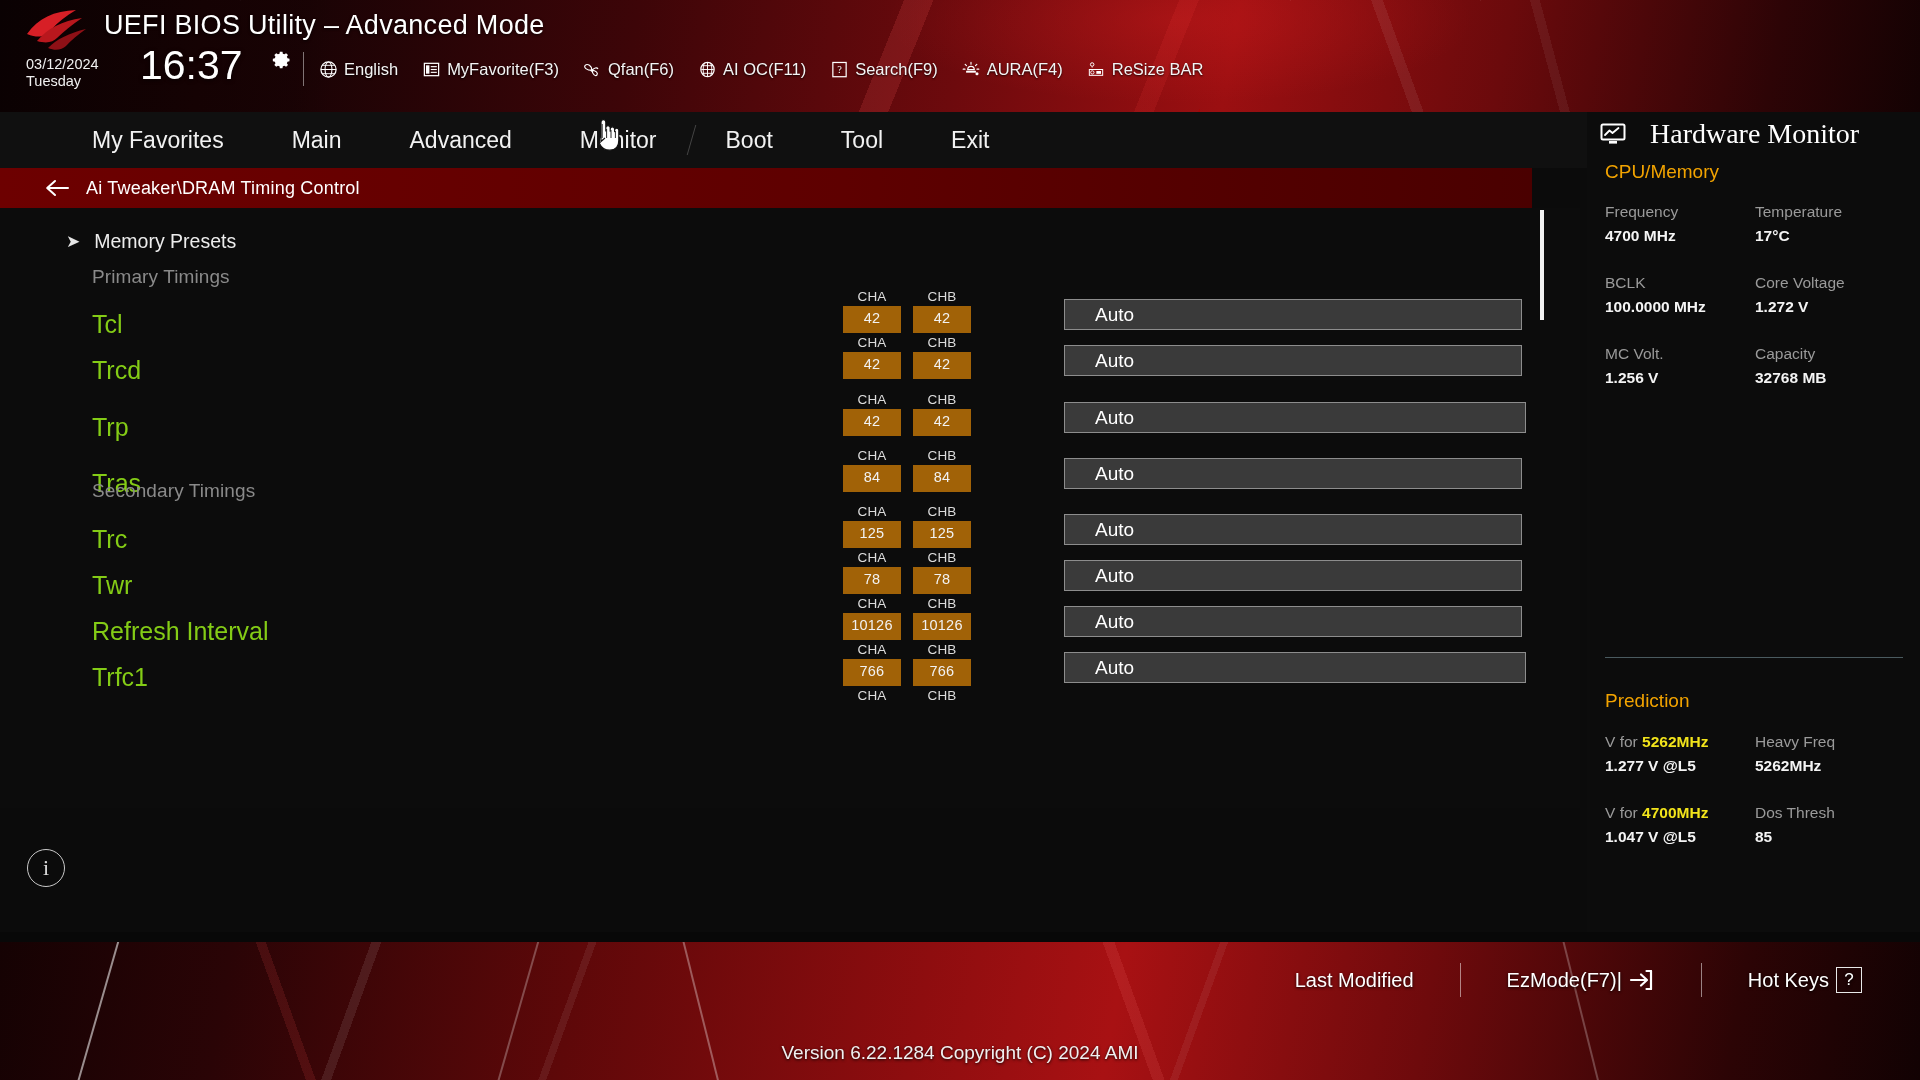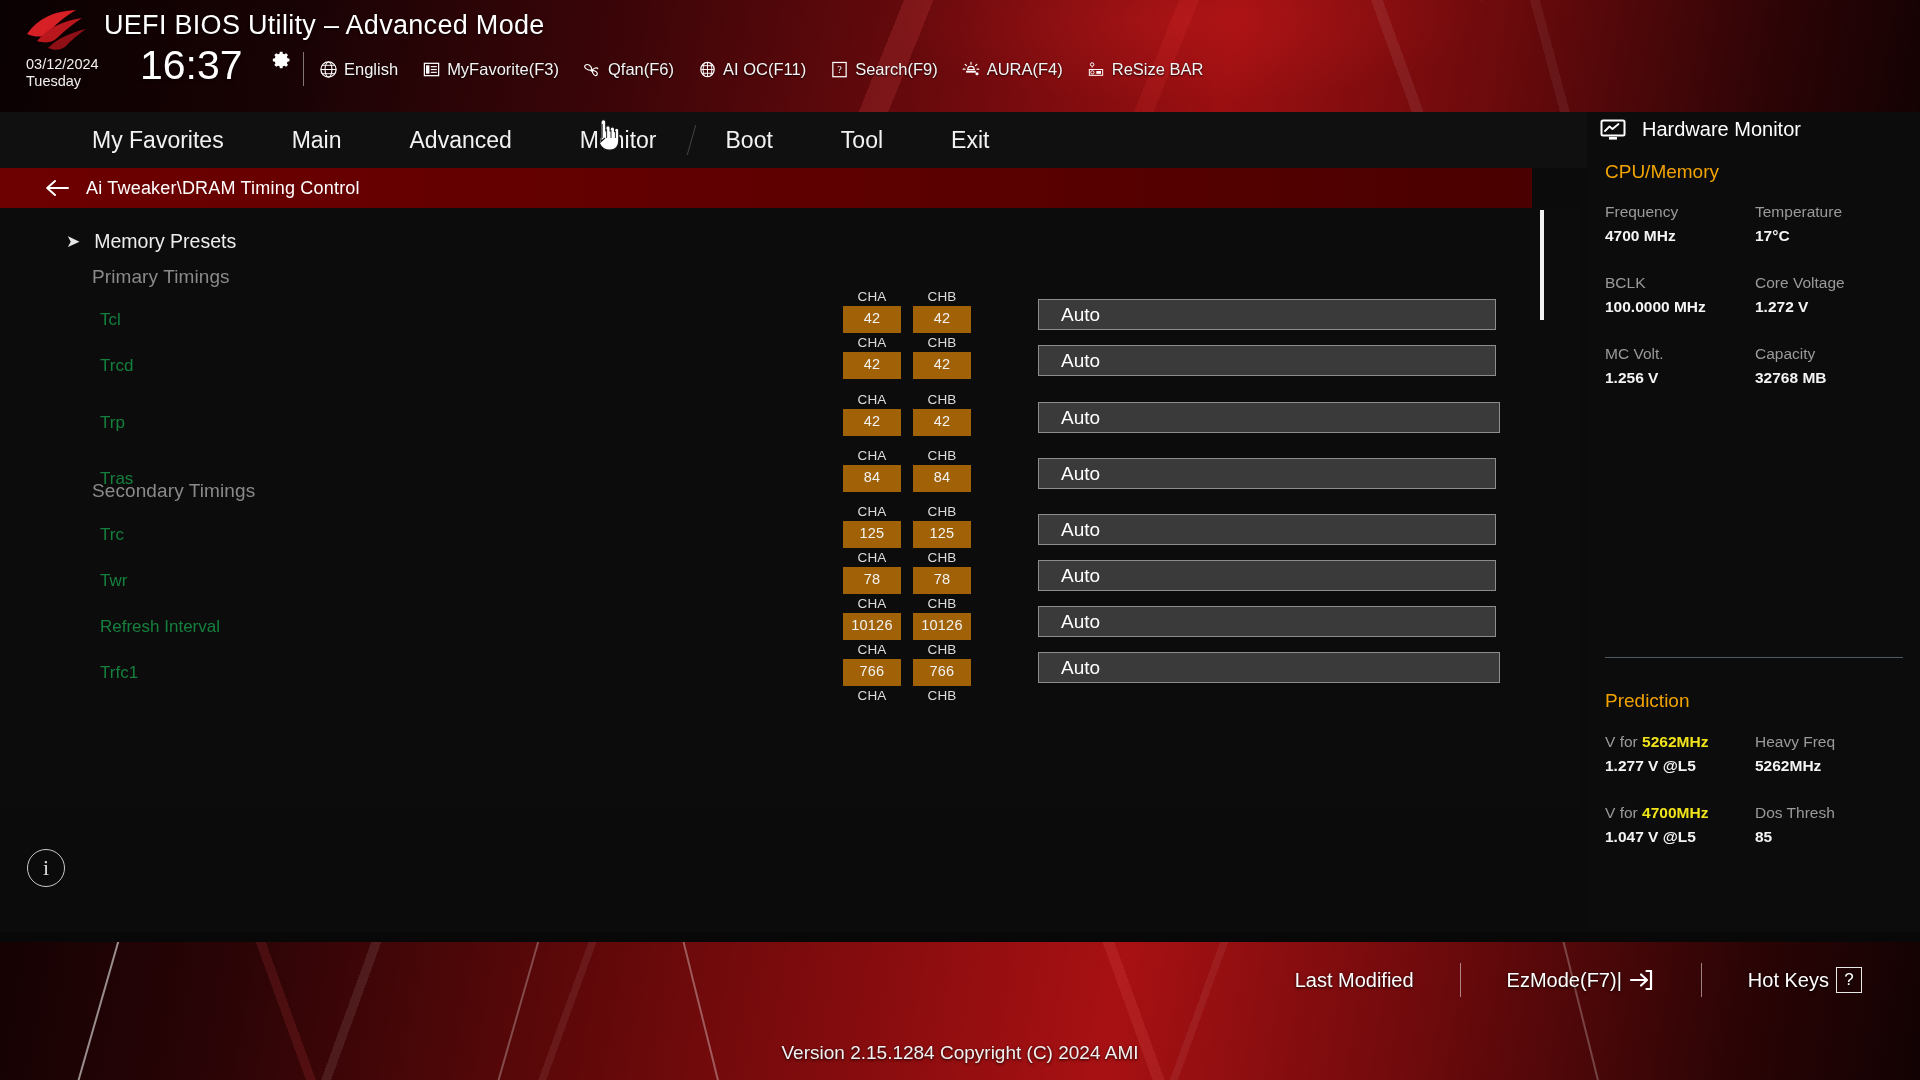--- a/index.html
+++ b/index.html
@@ -111,53 +111,53 @@
     display:flex; align-items:center;
   }
   .row-link .arw{ margin-left:66px; margin-right:14px; font-size:17px; color:#e6e6e6; line-height:1; }
   .row-link .lbl{ font-size:19.5px; color:#ededed; }
 
   .sect-head{
     position:absolute; left:92px; font-size:19px; color:#8a8a8a; letter-spacing:.1px;
   }
 
   .titem{ position:absolute; left:0; width:1530px; height:46px; }
-  .titem .name{ position:absolute; left:100px; top:8px; font-size:17px; color:#15803d; white-space:nowrap; }
+  .titem .name{ position:absolute; left:92px; top:8px; font-size:25px; color:#84cc16; white-space:nowrap; }
 
   .chgrp{ position:absolute; left:843px; top:-14px; display:flex; gap:12px; }
   .chcell{ width:58px; text-align:center; }
   .chcell .ch-h{ font-size:13.5px; color:#dcdcdc; line-height:1.35; letter-spacing:.2px; }
   .chcell .ch-v{
     font-size:14.5px; color:#f2f2f2; background:#a16207; line-height:1.5;
     padding:2px 0 3px; letter-spacing:.2px;
   }
 
   .valbox{
-    position:absolute; left:1038px; top:-3px; width:458px; height:31px;
+    position:absolute; left:1064px; top:-3px; width:458px; height:31px;
     background:#3a3a3a; border:1px solid #8d8d8d;
-    display:flex; align-items:center; padding-left:22px;
+    display:flex; align-items:center; padding-left:30px;
     font-size:19px; color:#fff; cursor:pointer;
   }
 
   
   .info-btn{
     position:absolute; left:27px; top:849px; width:38px; height:38px;
     border:1.6px solid #c9c9c9; border-radius:50%;
     display:flex; align-items:center; justify-content:center;
     font-size:22px; color:#dcdcdc; font-family:"Liberation Serif", serif; cursor:pointer;
   }
 
   
   .sidebar{
     position:absolute; left:1587px; top:112px; width:333px; height:820px;
     background:#0c0c0c;
   }
   .sb-title{
-    position:absolute; left:13px; top:6px; display:flex; align-items:center; gap:16px;
-    font-size:20px; color:#ffffff;
+    position:absolute; left:13px; top:6px; display:flex; align-items:center; gap:24px;
+    font-size:28px; color:#ffffff;font-family:Liberation Serif, serif;
   }
   .sb-ico{ width:26px; height:22px; }
   .sb-group{ position:absolute; left:18px; font-size:19px; color:#f2a300; }
   .sb-pairs{ position:absolute; left:18px; width:300px; }
   .sb-row{ display:flex; margin-bottom:22px; }
   .sb-col{ width:150px; }
   .sb-k{ font-size:15.5px; color:#9a9a9a; line-height:1.55; white-space:nowrap; }
   .sb-v{ font-size:15.5px; color:#f4f4f4; font-weight:bold; line-height:1.6; white-space:nowrap; }
   .sb-k .hl{ color:#f2e41b; font-weight:bold; }
   .sb-div{ position:absolute; left:18px; top:545px; width:298px; height:1px; background:#4a5a5f; }
@@ -603,15 +603,15 @@
         <path d="M17.5 3 H22 M17.5 21 H22" stroke="#ffffff" stroke-width="2.2" stroke-linecap="round"></path>
       </svg>
     </div>
     <div class="ba-sep"></div>
     <div class="ba-item">
       <span>Hot Keys</span>
       <span class="hk-box">?</span>
     </div>
   </div>
 
-  <div class="version">Version 2.15.1284 Copyright (C) 2024 AMI</div>
+  <div class="version">Version 6.22.1284 Copyright (C) 2024 AMI</div>
 
 </div>
 
 </body></html>

